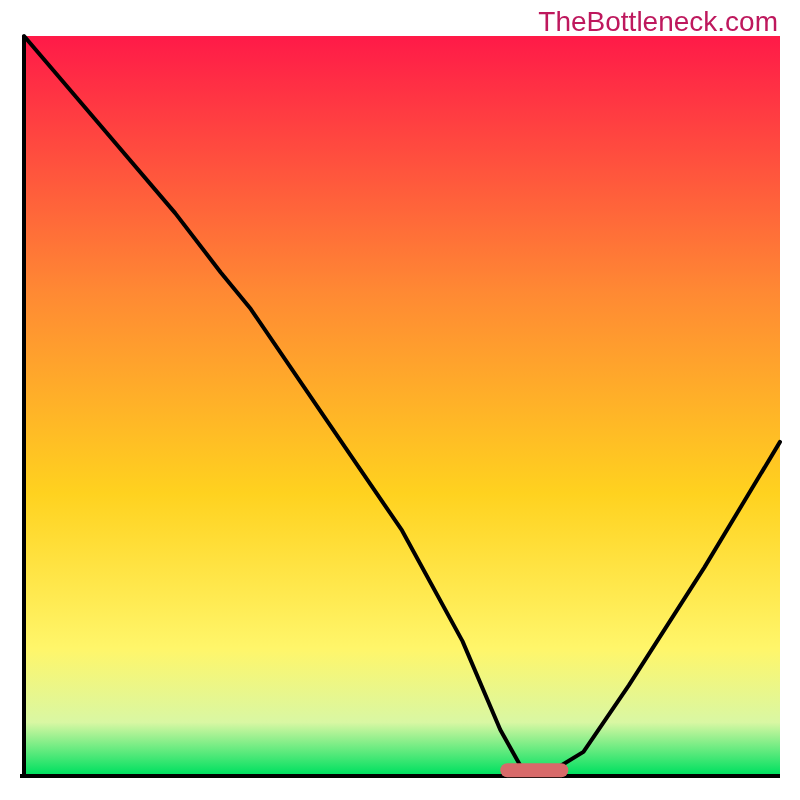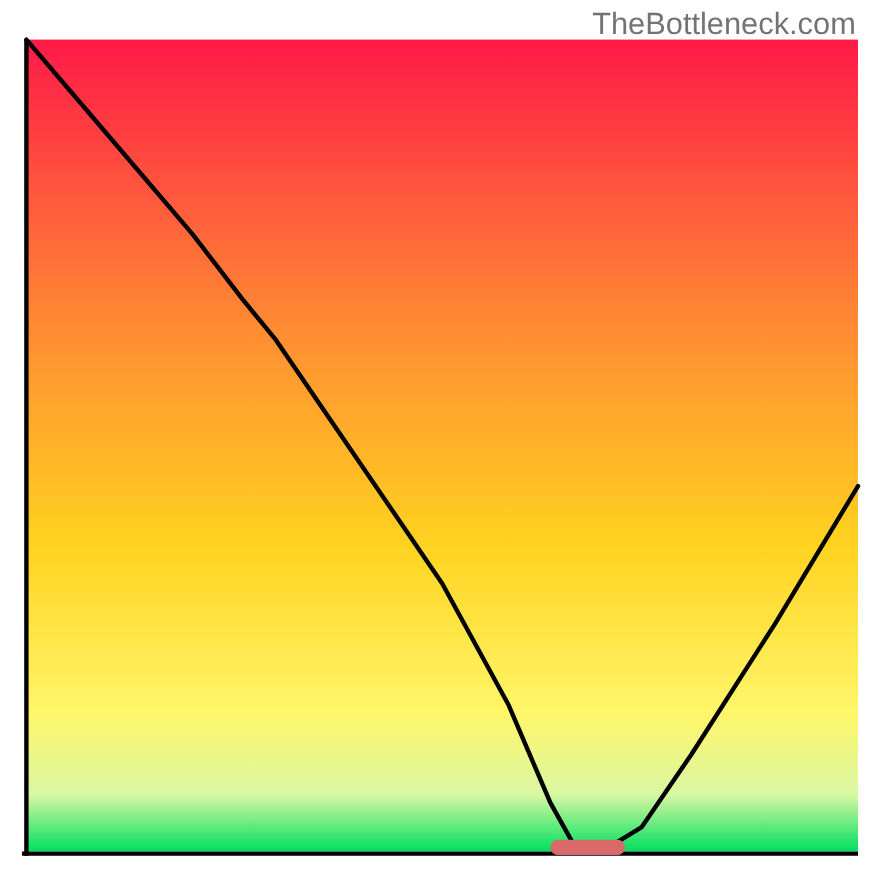--- a/index.html
+++ b/index.html
@@ -15,21 +15,21 @@
     position: relative;
     width: 800px;
     height: 800px;
   }
   .watermark {
     position: absolute;
     top: 6px;
     right: 22px;
     font-size: 28px;
     font-weight: 500;
-    color: #737373;
+    color: #be185d;
     font-family: 'Trebuchet MS', Arial, sans-serif;
   }
   svg.plot-svg {
     position: absolute;
     left: 0;
     top: 0;
   }
 </style>
 </head>
 <body>

